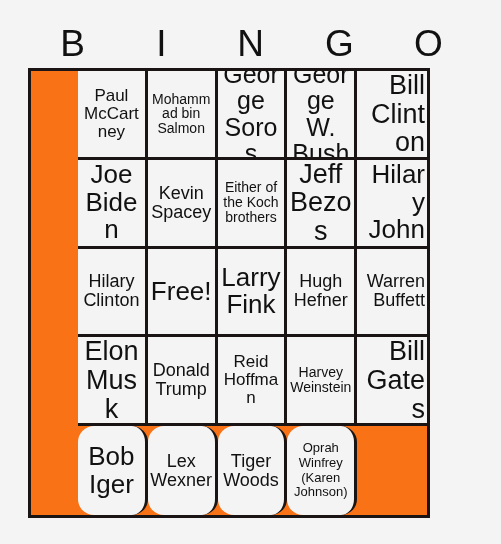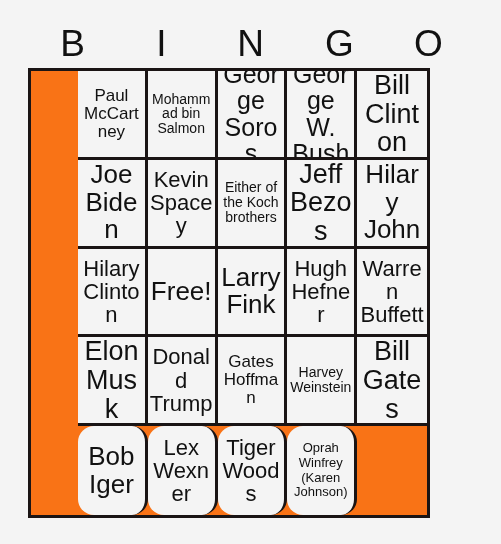--- a/index.html
+++ b/index.html
@@ -62,37 +62,37 @@
     border-right: 3px solid #1a1414;
     border-bottom: 3px solid #1a1414;
     display: flex;
     align-items: center;
     justify-content: center;
     text-align: center;
     padding: 1px 2px;
     background: #f4f4f4;
     overflow: hidden;
   }
-  .cell:nth-child(5n) { border-right: none; }
+  .cell:nth-child(5n) { border-right: none; text-align: right; }
   .cell:nth-child(n+21) { border-bottom: none; border-radius: 16px; }
 
   .cell-text {
     display: block;
     width: 100%;
     line-height: 1.06;
     color: #111111;
     word-wrap: break-word;
     hyphens: none;
   }
 
   
   .t-xxl .cell-text { font-size: 26px; }
   .t-xl  .cell-text { font-size: 27px; }
   .t-lg  .cell-text { font-size: 25px; }
-  .t-md  .cell-text { font-size: 22px; }
+  .t-md  .cell-text { font-size: 18px; }
   .t-sm  .cell-text { font-size: 17px; }
   .t-xs  .cell-text { font-size: 14px; }
   .t-xxs .cell-text { font-size: 13px; line-height: 1.14; }
 </style>
 </head>
 <body>
 
 <div id="card">
 
   <div id="header-row">
@@ -153,21 +153,21 @@
     <div class="cell t-md">
         <span class="cell-text">Warren Buffett</span>
       </div>
     <div class="cell t-xl">
         <span class="cell-text">Elon Musk</span>
       </div>
     <div class="cell t-md">
         <span class="cell-text">Donald Trump</span>
       </div>
     <div class="cell t-sm">
-        <span class="cell-text">Gates Hoffman</span>
+        <span class="cell-text">Reid Hoffman</span>
       </div>
     <div class="cell t-xs">
         <span class="cell-text">Harvey Weinstein</span>
       </div>
 
     <div class="cell t-xl">
         <span class="cell-text">Bill Gates</span>
       </div>
     <div class="cell t-xxl">
         <span class="cell-text">Bob Iger</span>

